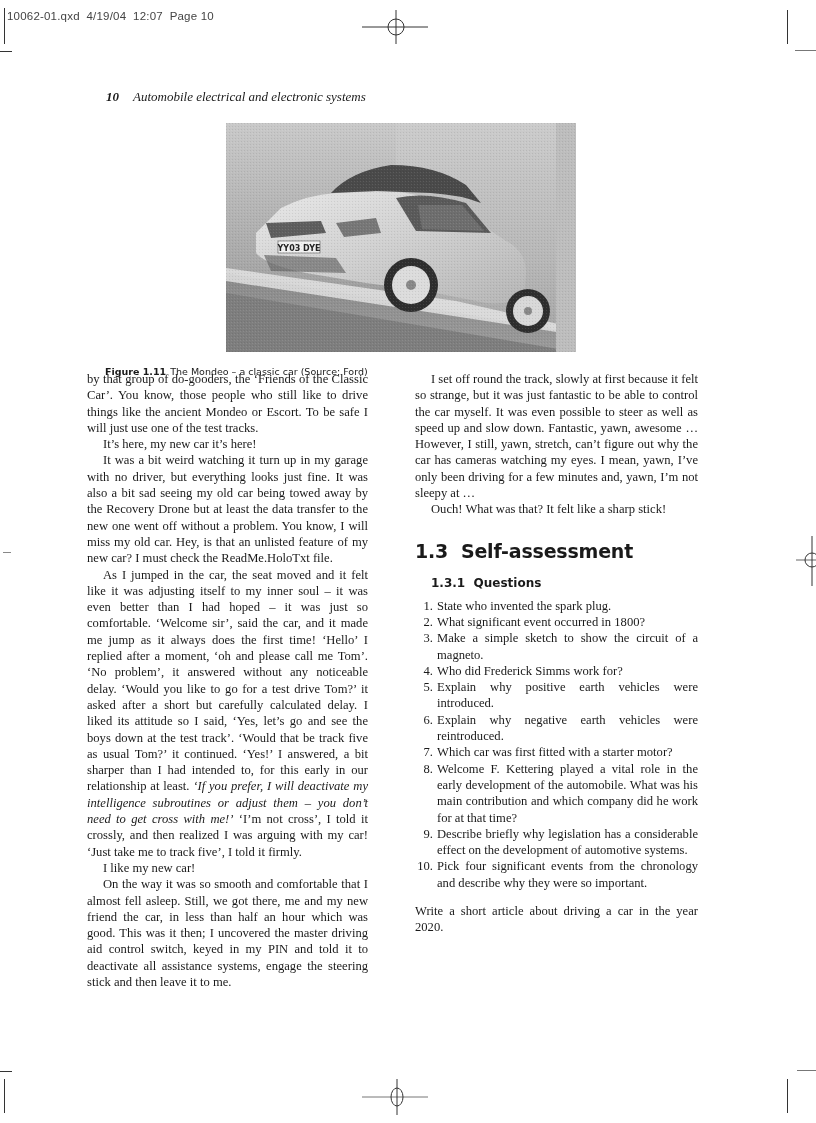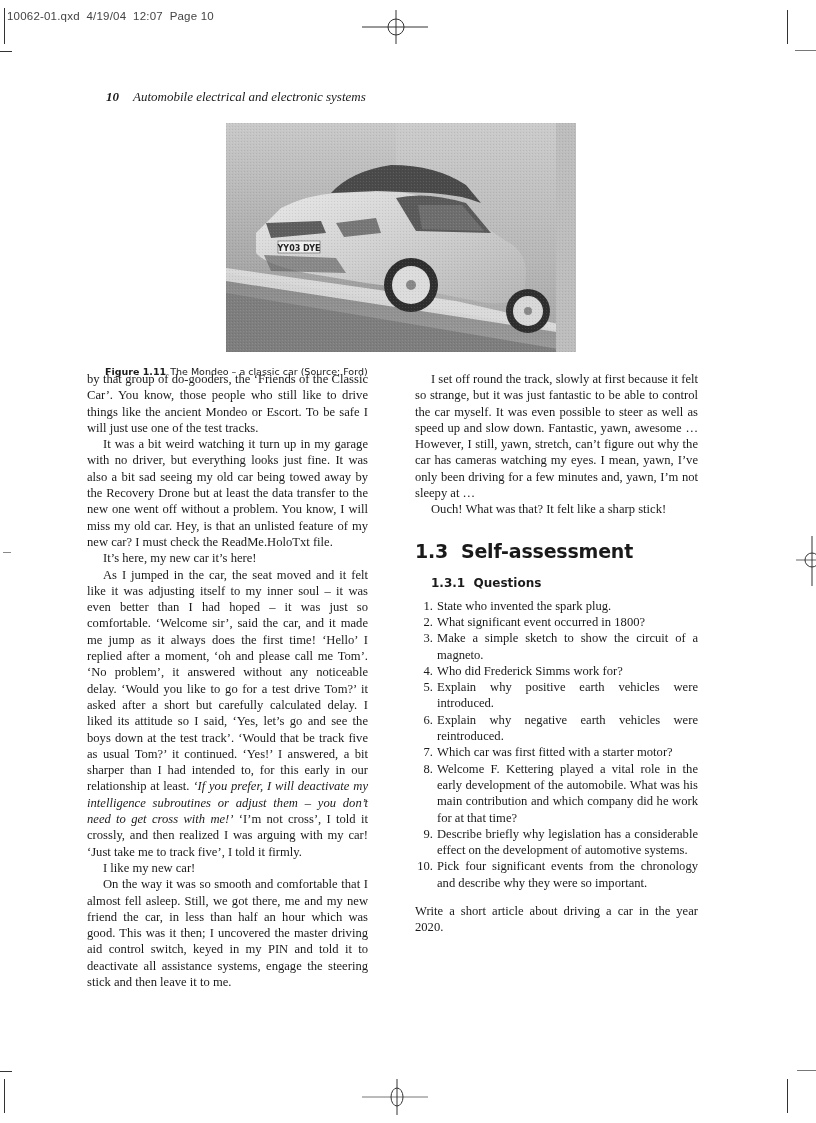--- a/index.html
+++ b/index.html
@@ -112,22 +112,22 @@
     <rect width="350" height="229" fill="url(#grain)"></rect>
   </svg>
 </div>
 
 <div class="caption">
   <span class="lbl">Figure 1.11</span><span>The Mondeo – a classic car (Source: Ford)</span>
 </div>
 
 <div class="col col-left">
   <p class="first">by that group of do-gooders, the ‘Friends of the Classic Car’. You know, those people who still like to drive things like the ancient Mondeo or Escort. To be safe I will just use one of the test tracks.</p>
+  <p class="ind">It’s here, my new car it’s here!</p>
   <p class="ind">It was a bit weird watching it turn up in my garage with no driver, but everything looks just fine. It was also a bit sad seeing my old car being towed away by the Recovery Drone but at least the data transfer to the new one went off without a problem. You know, I will miss my old car. Hey, is that an unlisted feature of my new car? I must check the ReadMe.HoloTxt file.</p>
-  <p class="ind">It’s here, my new car it’s here!</p>
   <p class="ind"><span>As I jumped in the car, the seat moved and it felt like it was adjusting itself to my inner soul – it was even better than I had hoped – it was just so comfortable. ‘Welcome sir’, said the car, and it made me jump as it always does the first time! ‘Hello’ I replied after a moment, ‘oh and please call me Tom’. ‘No problem’, it answered without any noticeable delay. ‘Would you like to go for a test drive Tom?’ it asked after a short but carefully calculated delay. I liked its attitude so I said, ‘Yes, let’s go and see the boys down at the test track’. ‘Would that be track five as usual Tom?’ it continued. ‘Yes!’ I answered, a bit sharper than I had intended to, for this early in our relationship at least.</span> <em>‘If you prefer, I will deactivate my intelligence subroutines or adjust them – you don’t need to get cross with me!’</em> <span>‘I’m not cross’, I told it crossly, and then realized I was arguing with my car! ‘Just take me to track five’, I told it firmly.</span></p>
   <p class="ind">I like my new car!</p>
   <p class="ind">On the way it was so smooth and comfortable that I almost fell asleep. Still, we got there, me and my new friend the car, in less than half an hour which was good. This was it then; I uncovered the master driving aid control switch, keyed in my PIN and told it to deactivate all assistance systems, engage the steering stick and then leave it to me.</p>
 </div>
 
 <div class="col col-right">
   <p class="ind">I set off round the track, slowly at first because it felt so strange, but it was just fantastic to be able to control the car myself. It was even possible to steer as well as speed up and slow down. Fantastic, yawn, awesome … However, I still, yawn, stretch, can’t figure out why the car has cameras watching my eyes. I mean, yawn, I’ve only been driving for a few minutes and, yawn, I’m not sleepy at …</p>
   <p class="ind">Ouch! What was that? It felt like a sharp stick!</p>
 
   <h2 class="sec">

